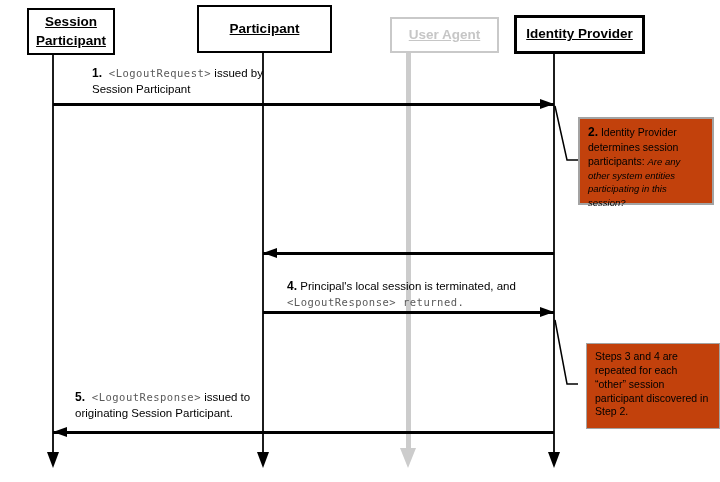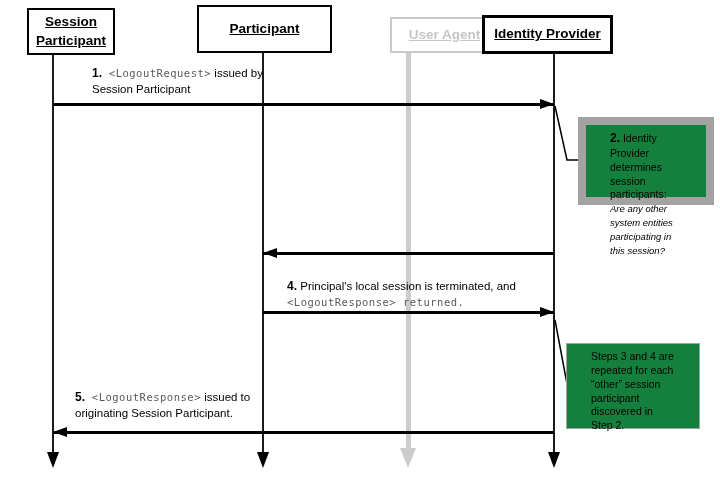--- a/index.html
+++ b/index.html
@@ -37,22 +37,22 @@
     border-top:5px solid transparent;border-bottom:5px solid transparent;border-right:14px solid #000;
   }
   
   .msg-label{position:absolute;font-size:11.5px;line-height:1.3;z-index:4;}
   .num{font-weight:bold;font-size:12px;}
   .mono{
     font-family:"DejaVu Sans Mono", monospace;font-size:10.5px;color:#595959;letter-spacing:0.5px;
   }
   
   .note{
-    position:absolute;box-sizing:border-box;border:8px solid #a3a3a3;background:#15803d;
-    padding:6px 24px;font-size:10.5px;line-height:1.32;z-index:5;
+    position:absolute;box-sizing:border-box;border:2px solid #a3a3a3;background:#c2410c;
+    padding:6px 8px;font-size:10.5px;line-height:1.32;z-index:5;
   }
   .note.thin{border-width:1.5px;}
   .note .it{font-style:italic;font-size:9.5px;}
   .connectors{position:absolute;left:0;top:0;z-index:2;}
 </style>
 </head>
 <body>
 
 <div class="canvas">
 
@@ -69,21 +69,21 @@
   <div class="actor" style="left:27px;top:8px;width:88px;height:47px;">
     <span class="al">Session</span>
     <span class="al">Participant</span>
   </div>
   <div class="actor" style="left:197px;top:5px;width:135px;height:48px;">
     <span class="al">Participant</span>
   </div>
   <div class="actor inactive" style="left:356px;top:17px;width:109px;height:36px;margin-left:34px;">
     <span class="al">User Agent</span>
   </div>
-  <div class="actor heavy" style="left:482px;top:15px;width:131px;height:39px;">
+  <div class="actor heavy" style="left:514px;top:15px;width:131px;height:39px;">
     <span class="al">Identity Provider</span>
   </div>
 
   <div class="msg-line" style="left:53px;top:103px;width:501px;"></div>
   <div class="head-right" style="left:540px;top:99px;"></div>
   <div class="msg-label" style="left:80px;top:66px;width:205px;margin-left:12px;">
     <span class="num">1.</span><span class="mono"> &lt;LogoutRequest&gt;</span><span> issued by Session Participant</span>
   </div>
 
   <div class="msg-line" style="left:263px;top:252px;width:291px;"></div>
@@ -103,17 +103,17 @@
 
   <svg class="connectors" width="720" height="482">
     <polyline points="555,106 567,160 578,160" fill="none" stroke="#000" stroke-width="1.5"></polyline>
     <polyline points="555,320 567,384 578,384" fill="none" stroke="#000" stroke-width="1.5"></polyline>
   </svg>
 
   <div class="note" style="left:578px;top:117px;width:136px;height:88px;">
     <span class="num">2.</span><span> Identity Provider determines session participants: </span><span class="it">Are any other system entities participating in this session?</span>
   </div>
 
-  <div class="note thin" style="left:566px;top:343px;width:134px;height:86px;">
+  <div class="note thin" style="left:586px;top:343px;width:134px;height:86px;">
     <span>Steps 3 and 4 are repeated for each “other” session participant discovered in Step 2.</span>
   </div>
 
 </div>
 
 </body></html>

